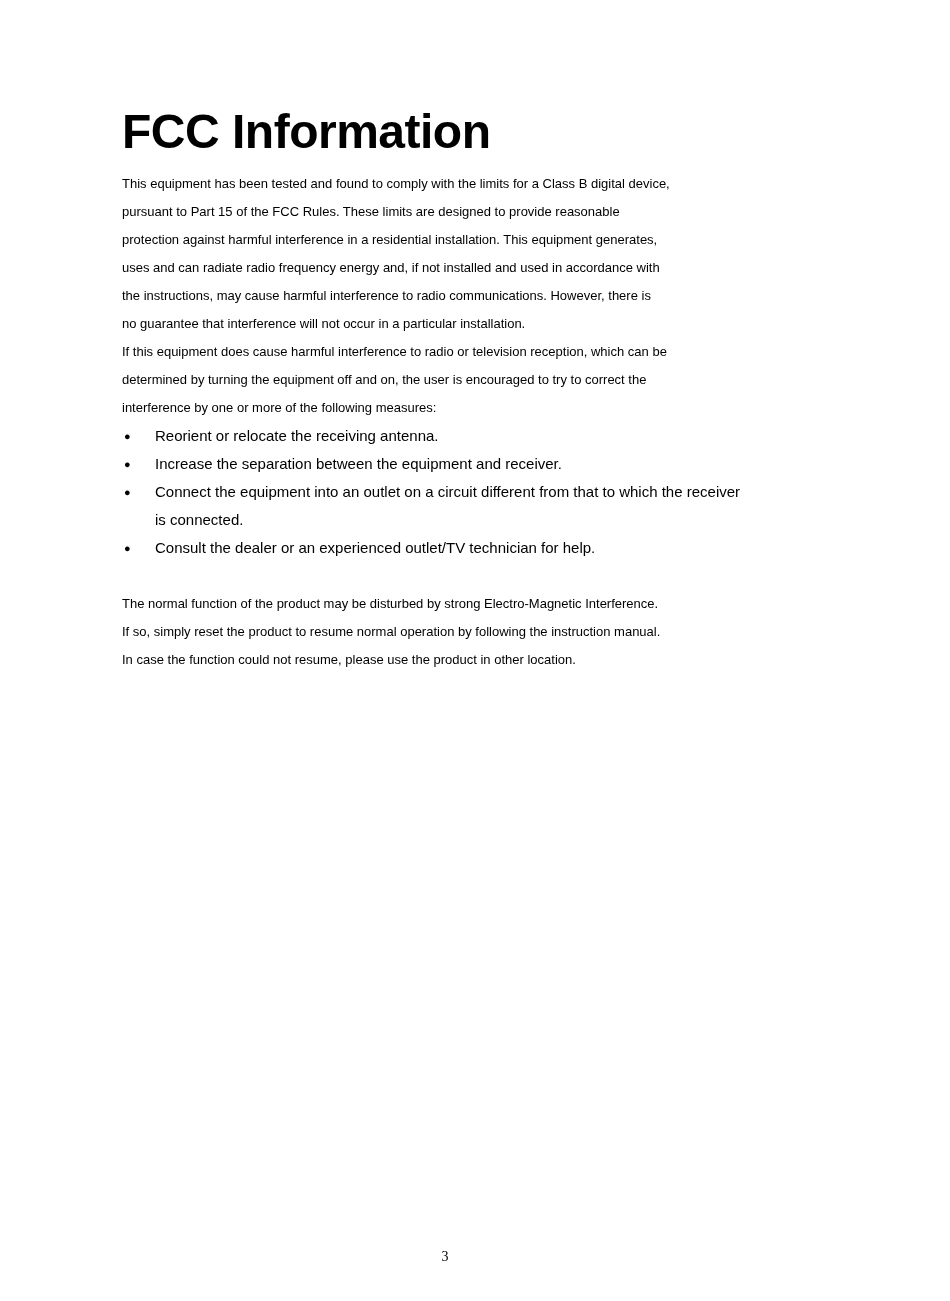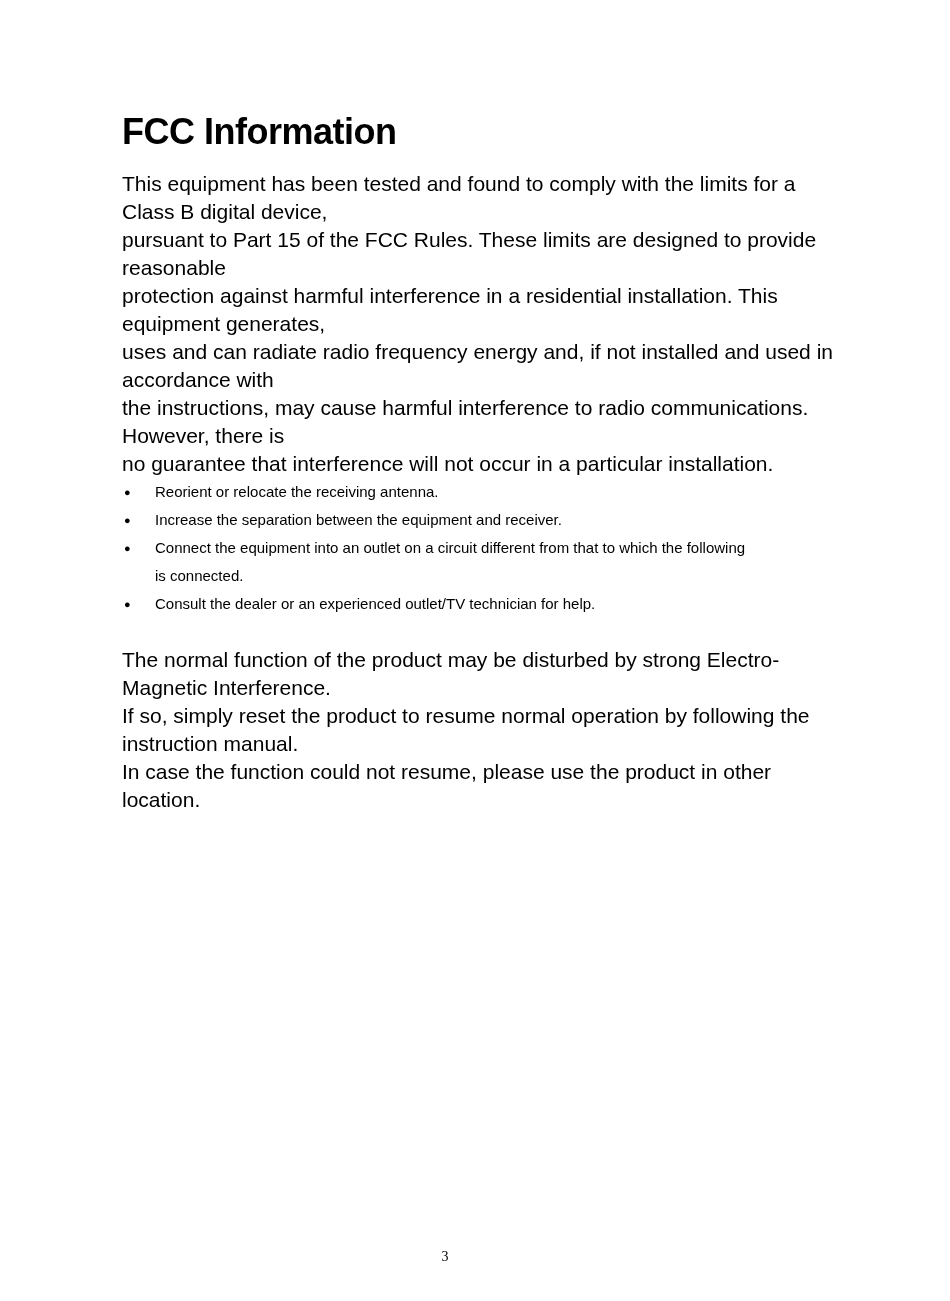--- a/index.html
+++ b/index.html
@@ -15,28 +15,28 @@
     color: #000000;
     overflow: hidden;
   }
   .content {
     position: absolute;
     left: 122px;
     top: 112px;
     width: 724px;
   }
   .doc-title {
-    font-size: 36px;
+    font-size: 48px;
     line-height: 40px;
     font-weight: bold;
     letter-spacing: -0.5px;
     margin: 0 0 18px 0;
   }
   .para {
-    font-size: 21px;
+    font-size: 13px;
     line-height: 28px;
     white-space: pre-line;
     margin: 0;
   }
   .spacer-line { height: 28px; }
   .bullet-list {
     list-style: none;
     margin: 0;
     padding: 0;
   }
@@ -77,33 +77,36 @@
 
     <h1 class="doc-title">FCC Information</h1>
 
     <p class="para">This equipment has been tested and found to comply with the limits for a Class B digital device,
 pursuant to Part 15 of the FCC Rules. These limits are designed to provide reasonable
 protection against harmful interference in a residential installation. This equipment generates,
 uses and can radiate radio frequency energy and, if not installed and used in accordance with
 the instructions, may cause harmful interference to radio communications. However, there is
 no guarantee that interference will not occur in a particular installation.</p>
 
+    <p class="para">If this equipment does cause harmful interference to radio or television reception, which can be
+determined by turning the equipment off and on, the user is encouraged to try to correct the
+interference by one or more of the following measures:</p>
 
     <ul class="bullet-list">
       <li class="bullet-item">
         <span class="bullet-dot">●</span>
         <span class="bullet-text">Reorient or relocate the receiving antenna.</span>
       </li>
       <li class="bullet-item">
         <span class="bullet-dot">●</span>
         <span class="bullet-text">Increase the separation between the equipment and receiver.</span>
       </li>
       <li class="bullet-item">
         <span class="bullet-dot">●</span>
-        <span class="bullet-text">Connect the equipment into an outlet on a circuit different from that to which the following
+        <span class="bullet-text">Connect the equipment into an outlet on a circuit different from that to which the receiver
 is connected.</span>
       </li>
       <li class="bullet-item">
         <span class="bullet-dot">●</span>
         <span class="bullet-text">Consult the dealer or an experienced outlet/TV technician for help.</span>
       </li>
     </ul>
 
     <div class="spacer-line"></div>
 

